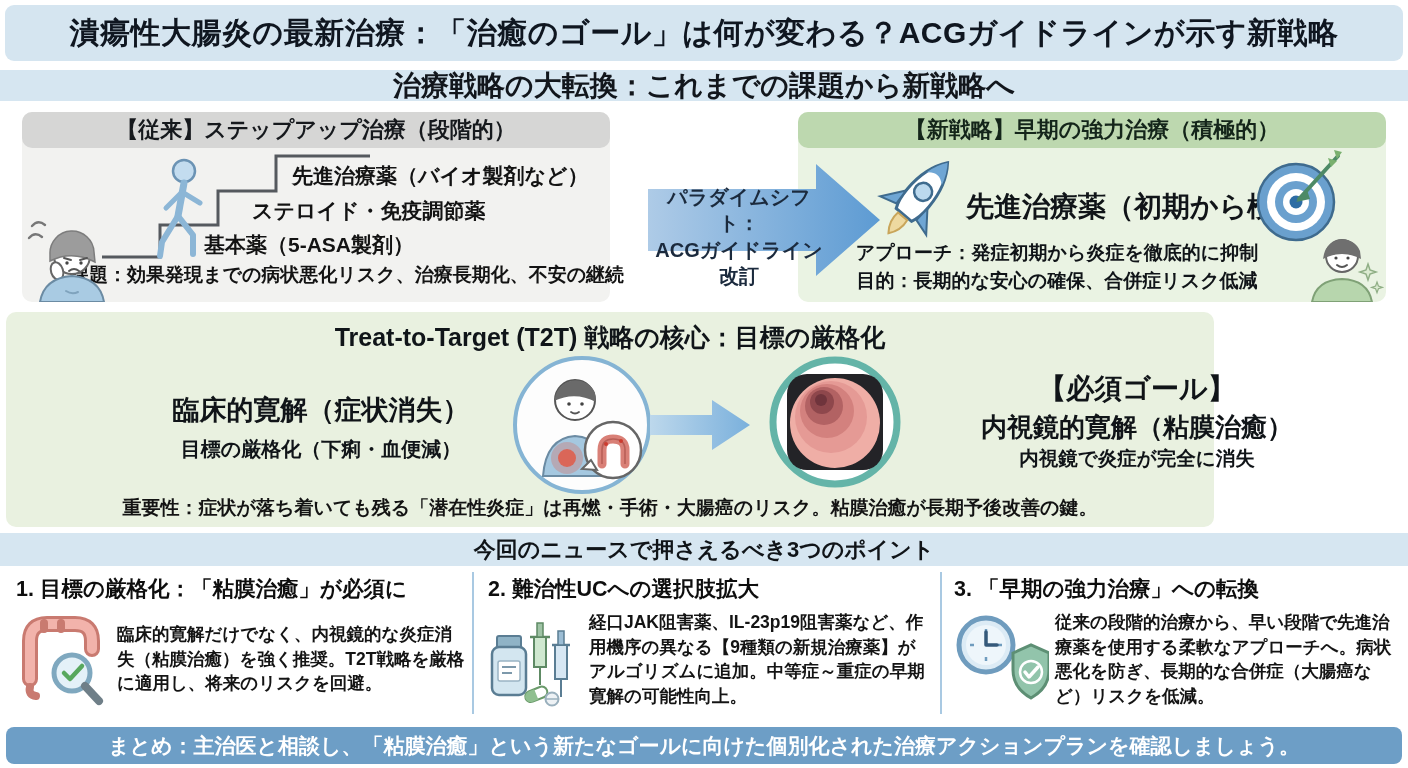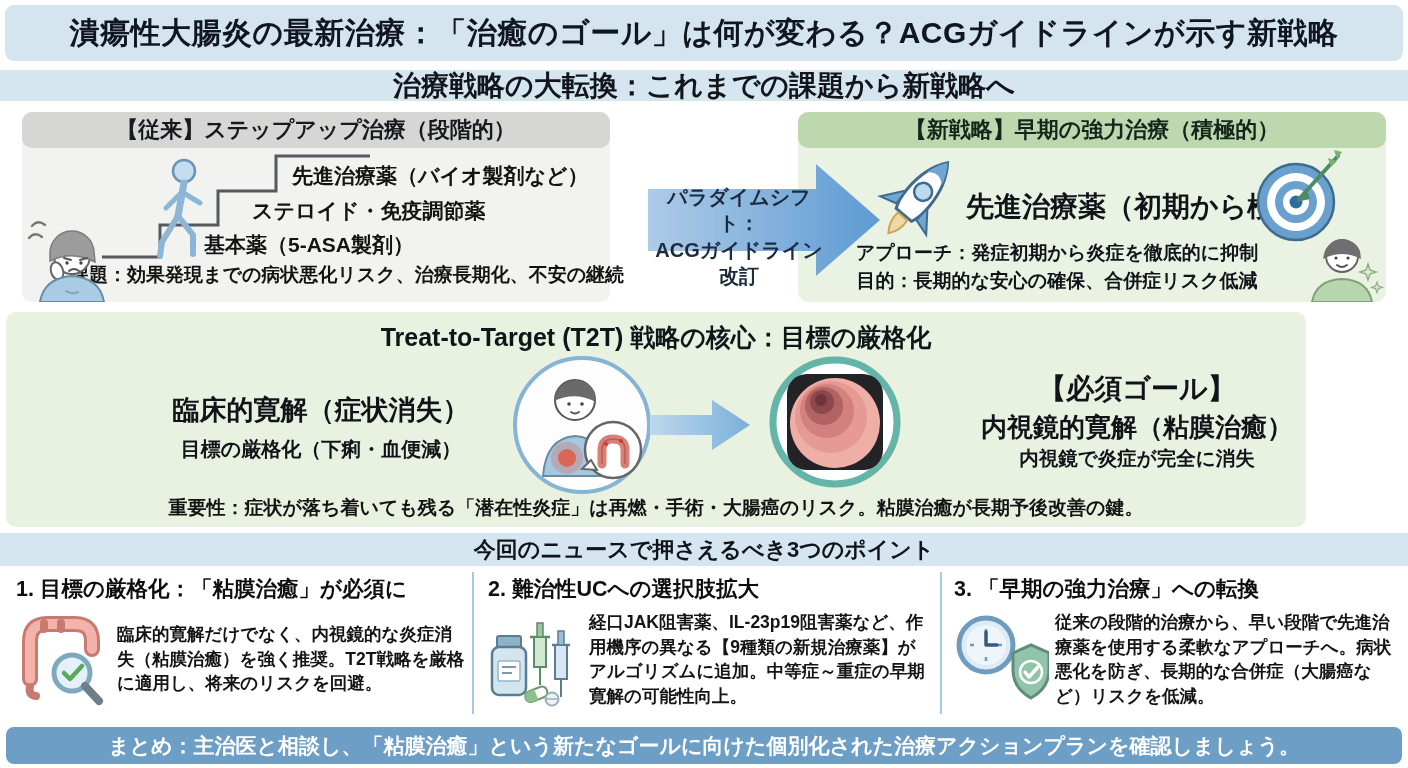--- a/index.html
+++ b/index.html
@@ -31,21 +31,21 @@
   .paradigm-text{position:absolute;left:0;top:36px;width:182px;text-align:center;
     font-size:20px;font-weight:bold;color:#1b2a3d;line-height:1.32;}
 
   .new-main{position:absolute;left:168px;top:76px;width:300px;text-align:center;
     font-size:28px;font-weight:bold;white-space:nowrap;}
   .new-approach{position:absolute;left:8px;top:128px;width:502px;text-align:center;
     font-size:19px;font-weight:bold;white-space:nowrap;}
   .new-goal{position:absolute;left:8px;top:156px;width:502px;text-align:center;
     font-size:19px;font-weight:bold;white-space:nowrap;}
 
-  .t2t{left:6px;top:312px;width:1300px;height:215px;background:#e9f1e0;border-radius:10px;}
+  .t2t{left:6px;top:312px;width:1208px;height:215px;background:#e9f1e0;border-radius:10px;}
   .t2t-title{position:absolute;left:0;top:9px;width:100%;text-align:center;
     font-size:25px;font-weight:bold;color:#101519;white-space:nowrap;}
   .t2t-left{position:absolute;left:100px;top:80px;width:430px;text-align:center;}
   .t2t-left .l1{font-size:27px;font-weight:bold;white-space:nowrap;}
   .t2t-left .l2{font-size:20px;font-weight:bold;margin-top:8px;white-space:nowrap;}
   .t2t-right{position:absolute;left:946px;top:58px;width:370px;text-align:center;}
   .t2t-right .l1{font-size:28px;font-weight:bold;white-space:nowrap;}
   .t2t-right .l2{font-size:26px;font-weight:bold;margin-top:2px;white-space:nowrap;}
   .t2t-right .l3{font-size:19.5px;font-weight:bold;white-space:nowrap;}
   .t2t-note{position:absolute;left:0;top:183px;width:100%;text-align:center;

